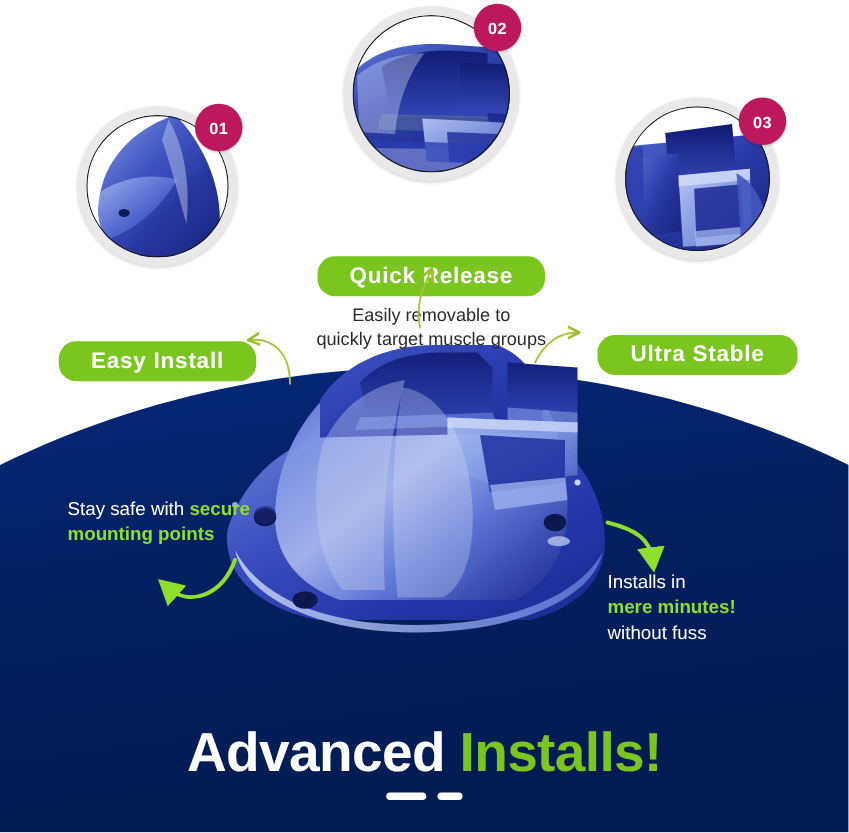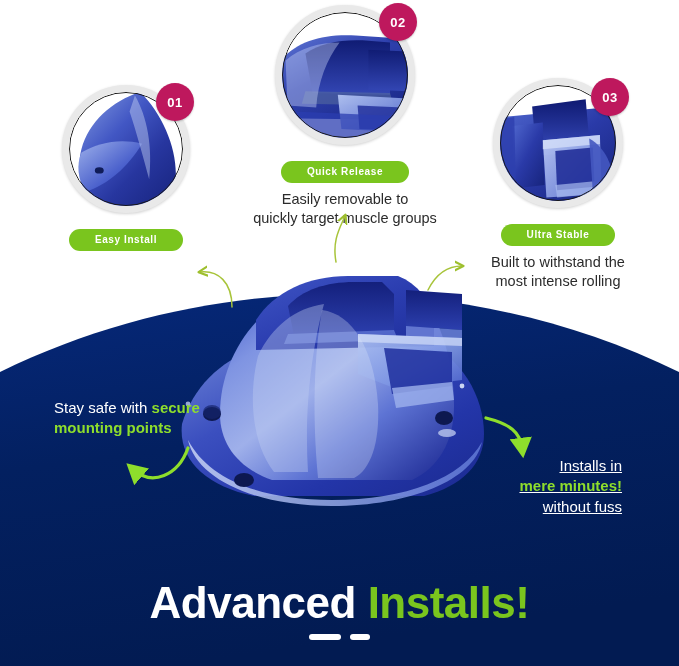--- a/index.html
+++ b/index.html
@@ -68,26 +68,27 @@
     display: flex;
     align-items: center;
     justify-content: center;
     z-index: 8;
     box-shadow: 0 1px 2px rgba(0,0,0,0.22);
   }
   .pill {
     display: inline-block;
     background: #7ac51e;
     color: #ffffff;
-    font-size: 10px;
+    font-size: 18px;
     font-weight: bold;
     letter-spacing: 0.6px;
     padding: 5px 26px 6px 26px;
     border-radius: 14px;
     white-space: nowrap;
+    margin-top: 44px;
   }
   .feat-desc {
     margin-top: 7px;
     color: #2b2b2b;
     font-size: 14.5px;
     line-height: 1.32;
     white-space: pre-line;
   }
 
   
@@ -367,34 +368,32 @@
           <path d="M 100,60 C 118,70 128,92 128,116 L 104,120 Z" fill="#4458c0" opacity="0.9"></path>
           <path d="M 0,38 L 16,36 L 18,124 L 0,126 Z" fill="#2d3fae" opacity="0.8"></path>
         </svg>
         <div class="inner-ring"></div>
       </div>
       <div class="num-badge" style="right:-6px; top:0px;">03</div>
     </div>
     <div style="margin-top:16px;">
       <span class="pill">Ultra Stable</span>
     </div>
-    <div class="feat-desc">Built to withstand the
-most intense rolling</div>
   </div>
 
   <div class="callout" style="left:54px; top:398px; width:220px;">
     <div>
       <span>Stay safe with </span><span class="hi">secure</span>
     </div>
     <div>
       <span class="hi">mounting points</span>
     </div>
   </div>
 
-  <div class="callout" style="left:472px; top:456px; width:150px; text-align:right;text-decoration:underline;">
+  <div class="callout" style="left:486px; top:456px; width:150px; text-align:left;">
     <div>Installs in</div>
     <div class="hi">mere minutes!</div>
     <div>without fuss</div>
   </div>
 
   <div class="headline">
     <div>
       <span class="word w1">Advanced</span><span class="word w1"> </span><span class="word w2">Installs!</span>
     </div>
     <div class="dashes">

